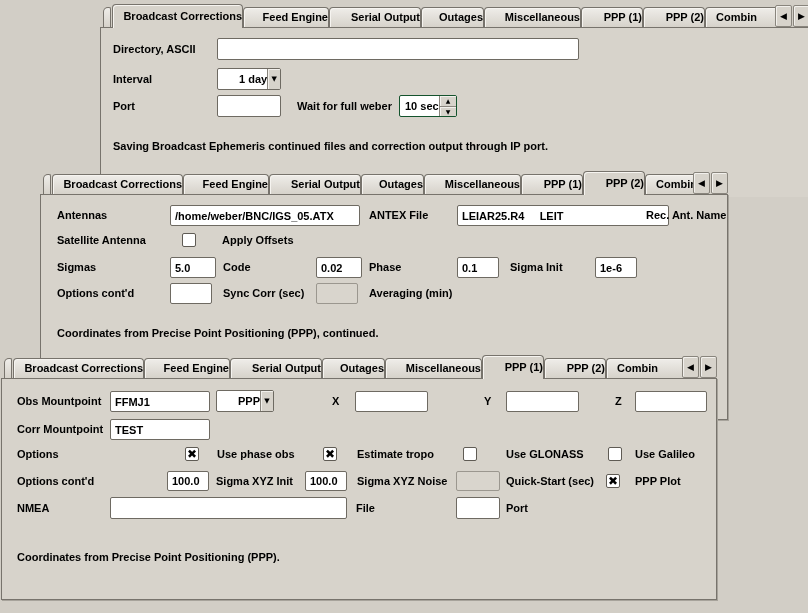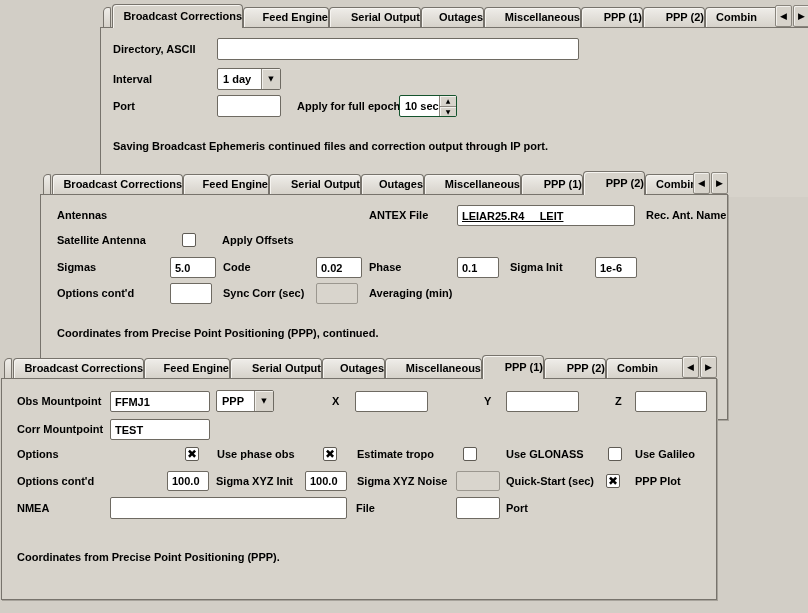--- a/index.html
+++ b/index.html
@@ -20,21 +20,21 @@
   .sbtn span{font-family:"DejaVu Sans",sans-serif;font-size:9px;line-height:20px}
   .pane{position:relative;background:#d7d3cb;border:1px solid #77736c;box-sizing:border-box;z-index:1;
         box-shadow:1px 1px 0 #a7a39b}
   .pane.noBottom{border-bottom:none;box-shadow:none}
   .f{position:absolute;box-sizing:border-box}
   .lbl{white-space:nowrap}
   .inp{background:#fff;border:1px solid #6e6a62;border-radius:2px;height:21px;padding:0 4px;
        font-family:inherit;font-size:11px;font-weight:bold;color:#000}
   .inp.dis{background:#d9d5cd;border-color:#9b978f}
   .combo{display:flex;background:#fff;border:1px solid #6e6a62;border-radius:2px;height:22px;overflow:hidden}
-  .combo-val{flex:1;padding-left:5px;line-height:20px;white-space:nowrap}
+  .combo-val{flex:1;padding-left:21px;line-height:20px;white-space:nowrap}
   .combo-btn{width:18px;background:#d7d3cb;border-left:1px solid #89857d;text-align:center;line-height:20px;
              font-size:7px;font-family:"DejaVu Sans",sans-serif;box-shadow:inset 1px 1px 0 #f2f0ec}
   .spin{display:flex;background:#fff;border:1px solid #14532d;border-radius:2px;height:22px;overflow:hidden}
   .spin-val{flex:1;padding-left:5px;line-height:20px;white-space:nowrap}
   .spin-btns{width:16px;display:flex;flex-direction:column;border-left:1px solid #89857d}
   .sb{flex:1;background:#d7d3cb;text-align:center;font-size:6px;line-height:9px;
       font-family:"DejaVu Sans",sans-serif;box-shadow:inset 1px 1px 0 #f2f0ec}
   .sb + .sb{border-top:1px solid #89857d}
   .cb{width:14px;height:14px;background:#fff;border:1px solid #5f5b54;border-radius:2px;text-align:center;
       line-height:13px;font-size:12px;font-weight:bold;font-family:"DejaVu Sans",sans-serif;overflow:hidden}
@@ -64,21 +64,21 @@
     <div class="pane noBottom" style="height:170px">
       <span class="f lbl" style="left:12px;top:10px;height:22px;line-height:22px">Directory, ASCII</span>
       <input class="f inp" style="left: 116px; top: 10px; width: 362px; height: 22px;" value="">
       <span class="f lbl" style="left:12px;top:40px;height:22px;line-height:22px">Interval</span>
       <span class="f combo" style="left:116px;top:40px;width:64px">
         <span class="combo-val">1 day</span>
         <span class="combo-btn">▼</span>
       </span>
       <span class="f lbl" style="left:12px;top:67px;height:22px;line-height:22px">Port</span>
       <input class="f inp" style="left: 116px; top: 67px; width: 64px; height: 22px;" value="">
-      <span class="f lbl" style="left:196px;top:67px;height:22px;line-height:22px">Apply for full epoch</span>
+      <span class="f lbl" style="left:196px;top:67px;height:22px;line-height:22px">Wait for full weber</span>
       <span class="f spin" style="left:298px;top:67px;width:58px">
         <span class="spin-val">10 sec</span>
         <span class="spin-btns">
           <span class="sb">▲</span>
           <span class="sb">▼</span>
         </span>
       </span>
       <span class="f desc" style="left:12px;top:112px">Saving Broadcast Ephemeris continued files and correction output through IP port.</span>
     </div>
   </section>
@@ -94,22 +94,23 @@
       <div class="tab" style="width:62px">PPP (1)</div>
       <div class="tab active" style="width:62px">PPP (2)</div>
       <div class="tab cut">Combin</div>
       <div class="sbtns">
         <button class="sbtn"><span>◀</span></button>
         <button class="sbtn"><span>▶</span></button>
       </div>
     </div>
     <div class="pane" style="height:226px">
       <span class="f lbl" style="left:16px;top:10px;height:21px;line-height:21px">Antennas</span>
+      <input class="f inp" style="left: 129px; top: 10px; width: 190px;" value="/home/weber/BNC/IGS_05.ATX">
       <span class="f lbl" style="left:328px;top:10px;height:21px;line-height:21px">ANTEX File</span>
-      <input class="f inp" style="left: 416px; top: 10px; width: 178px; text-decoration: underline;" value="LEIAR25.R4     LEIT">
+      <input class="f inp" style="left: 416px; top: 10px; width: 212px;" value="LEIAR25.R4     LEIT">
       <span class="f lbl" style="left:605px;top:10px;height:21px;line-height:21px">Rec. Ant. Name</span>
 
       <span class="f lbl" style="left:16px;top:36px;height:18px;line-height:18px">Satellite Antenna</span>
       <span class="f cb" style="left:141px;top:38px"></span>
       <span class="f lbl" style="left:181px;top:36px;height:18px;line-height:18px">Apply Offsets</span>
 
       <span class="f lbl" style="left:16px;top:62px;height:21px;line-height:21px">Sigmas</span>
       <input class="f inp" style="left: 129px; top: 62px; width: 46px;" value="5.0">
       <span class="f lbl" style="left:182px;top:62px;height:21px;line-height:21px">Code</span>
       <input class="f inp" style="left: 275px; top: 62px; width: 46px;" value="0.02">

